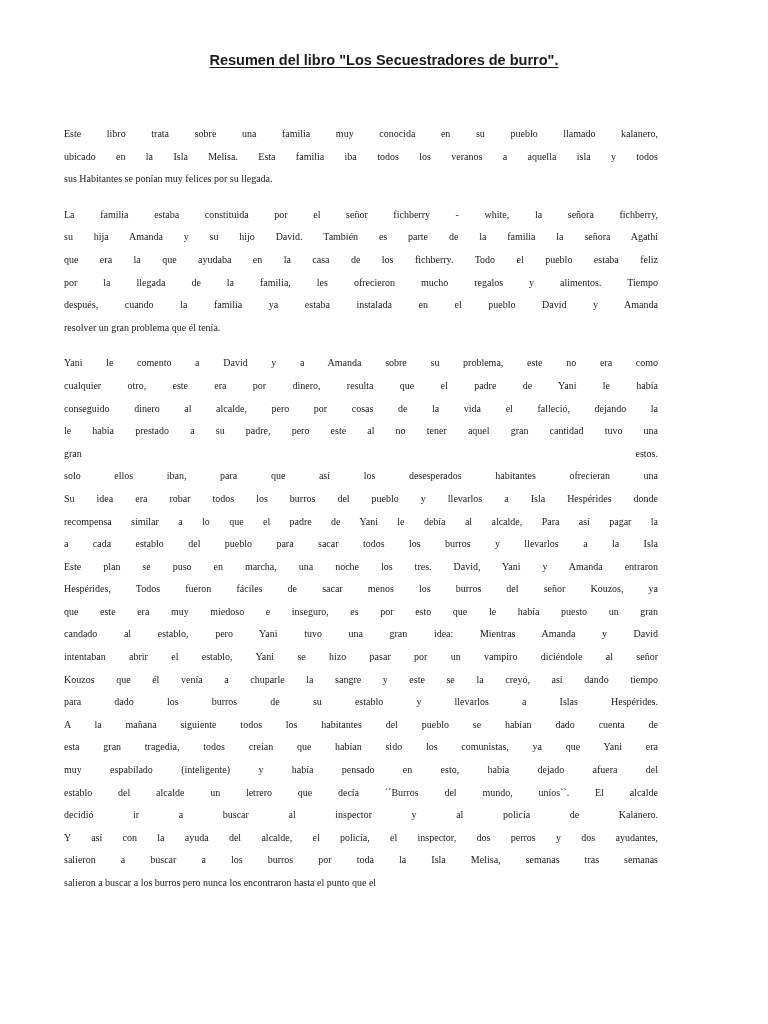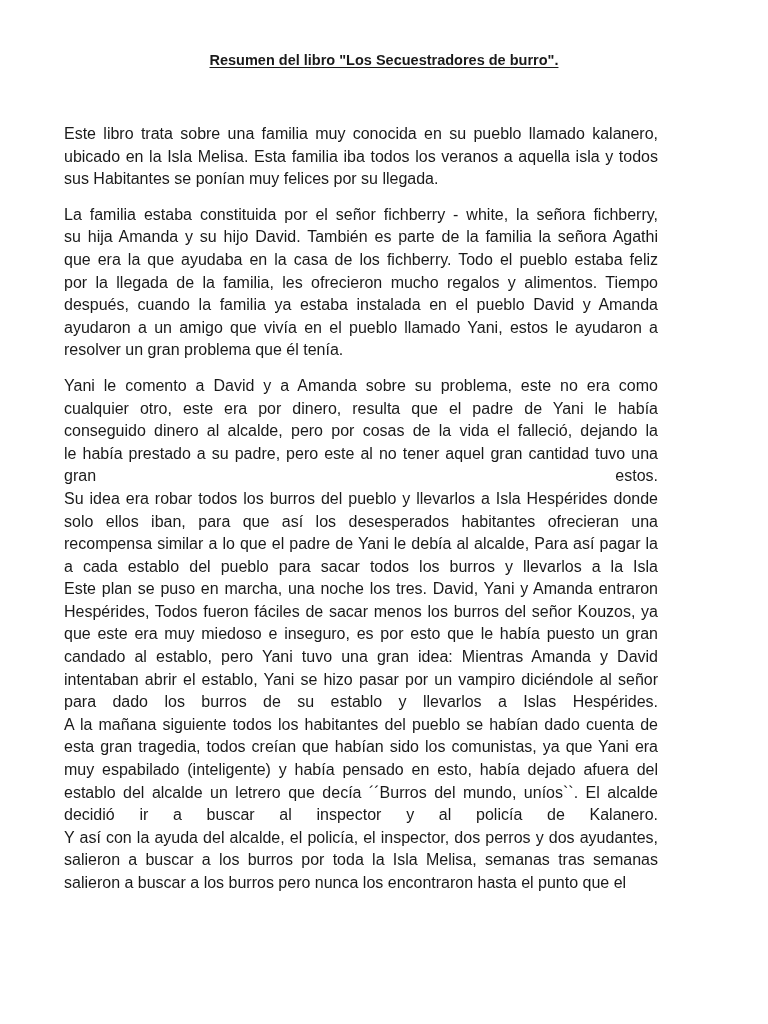--- a/index.html
+++ b/index.html
@@ -6,21 +6,21 @@
     body { width: 768px; height: 1024px; overflow: hidden; position: relative; }
     .page { position: absolute; left: 0; top: 0; width: 768px; height: 1024px; background: #ffffff; }
     .title {
       position: absolute; top: 52px; left: 0; width: 768px; text-align: center;
       font-family: "Liberation Sans", sans-serif; font-weight: bold; font-size: 14.5px;
       color: #1a1a1a;
     }
     .title span { text-decoration: underline; text-underline-offset: 2px; }
     .body {
       position: absolute; left: 64px; width: 594px;
-      font-family: Liberation Sans, sans-serif; font-size: 16px; color: #1a1a1a;
+      font-family: Liberation Serif, serif; font-size: 10px; color: #1a1a1a;
     }
     .line {
       height: 22.6px; line-height: 22.6px; white-space: nowrap;
       text-align: justify; text-align-last: justify; overflow: hidden;
     }
     .line.last { text-align-last: left; }
     .para { margin-bottom: 13px; }
   </style>
 </head>
 <body>
@@ -35,38 +35,38 @@
         <div class="line">Este libro trata sobre una familia muy conocida en su pueblo llamado kalanero,</div>
         <div class="line">ubicado en la Isla Melisa. Esta familia iba todos los veranos a aquella isla y todos</div>
         <div class="line last">sus Habitantes se ponían muy felices por su llegada.</div>
       </div>
     <div class="para">
         <div class="line">La familia estaba constituida por el señor fichberry - white, la señora fichberry,</div>
         <div class="line">su hija Amanda y su hijo David. También es parte de la familia la señora Agathi</div>
         <div class="line">que era la que ayudaba en la casa de los fichberry. Todo el pueblo estaba feliz</div>
         <div class="line">por la llegada de la familia, les ofrecieron mucho regalos y alimentos. Tiempo</div>
         <div class="line">después, cuando la familia ya estaba instalada en el pueblo David y Amanda</div>
-        <div class="line">ayudaron a un amigo que vivía en el pueblo llamado Yani, estos le ayudaron a</div>
         <div class="line last">resolver un gran problema que él tenía.</div>
       </div>
     <div class="para">
         <div class="line">Yani le comento a David y a Amanda sobre su problema, este no era como</div>
         <div class="line">cualquier otro, este era por dinero, resulta que el padre de Yani le había</div>
         <div class="line">conseguido dinero al alcalde, pero por cosas de la vida el falleció,  dejando la</div>
         <div class="line">le había prestado a su padre, pero este al no tener aquel gran cantidad tuvo una</div>
         <div class="line">gran estos.</div>
+        <div class="line">solo ellos iban, para que así los desesperados habitantes ofrecieran una</div>
         <div class="line">Su idea era robar todos los burros del pueblo y llevarlos a Isla Hespérides donde</div>
-        <div class="line">solo ellos iban, para que así los desesperados habitantes ofrecieran una</div>
         <div class="line">recompensa similar a lo que el padre de Yani le debía al alcalde, Para así pagar la</div>
         <div class="line">a cada establo del pueblo para sacar todos los burros y llevarlos a la Isla</div>
         <div class="line">Este plan se puso en marcha, una noche los tres. David, Yani y Amanda entraron</div>
         <div class="line">Hespérides, Todos fueron fáciles de sacar menos los burros del señor Kouzos, ya</div>
         <div class="line">que este era muy miedoso e inseguro, es por esto que le había puesto un gran</div>
         <div class="line">candado al establo, pero Yani tuvo una gran idea: Mientras Amanda y David</div>
         <div class="line">intentaban abrir el establo, Yani se hizo pasar por un vampiro diciéndole al señor</div>
+        <div class="line">Kouzos que él venía a chuparle la sangre y este se la creyó, así dando tiempo</div>
         <div class="line">para dado los burros de su establo y llevarlos a Islas Hespérides.</div>
         <div class="line">A la mañana siguiente todos los habitantes del pueblo se habían dado cuenta de</div>
         <div class="line">esta gran tragedia, todos creían que habían sido los comunistas, ya que Yani era</div>
         <div class="line">muy espabilado (inteligente) y había pensado en esto, había dejado afuera del</div>
         <div class="line">establo del alcalde un letrero que decía ´´Burros del mundo, uníos``. El alcalde</div>
         <div class="line">decidió ir a buscar al inspector y al policía de Kalanero.</div>
         <div class="line">Y así con la ayuda del alcalde, el policía, el inspector, dos perros y dos ayudantes,</div>
         <div class="line">salieron a buscar a los burros por toda la Isla Melisa, semanas tras semanas</div>
         <div class="line last">salieron a buscar a los burros pero nunca los encontraron hasta el punto que el</div>
       </div>

